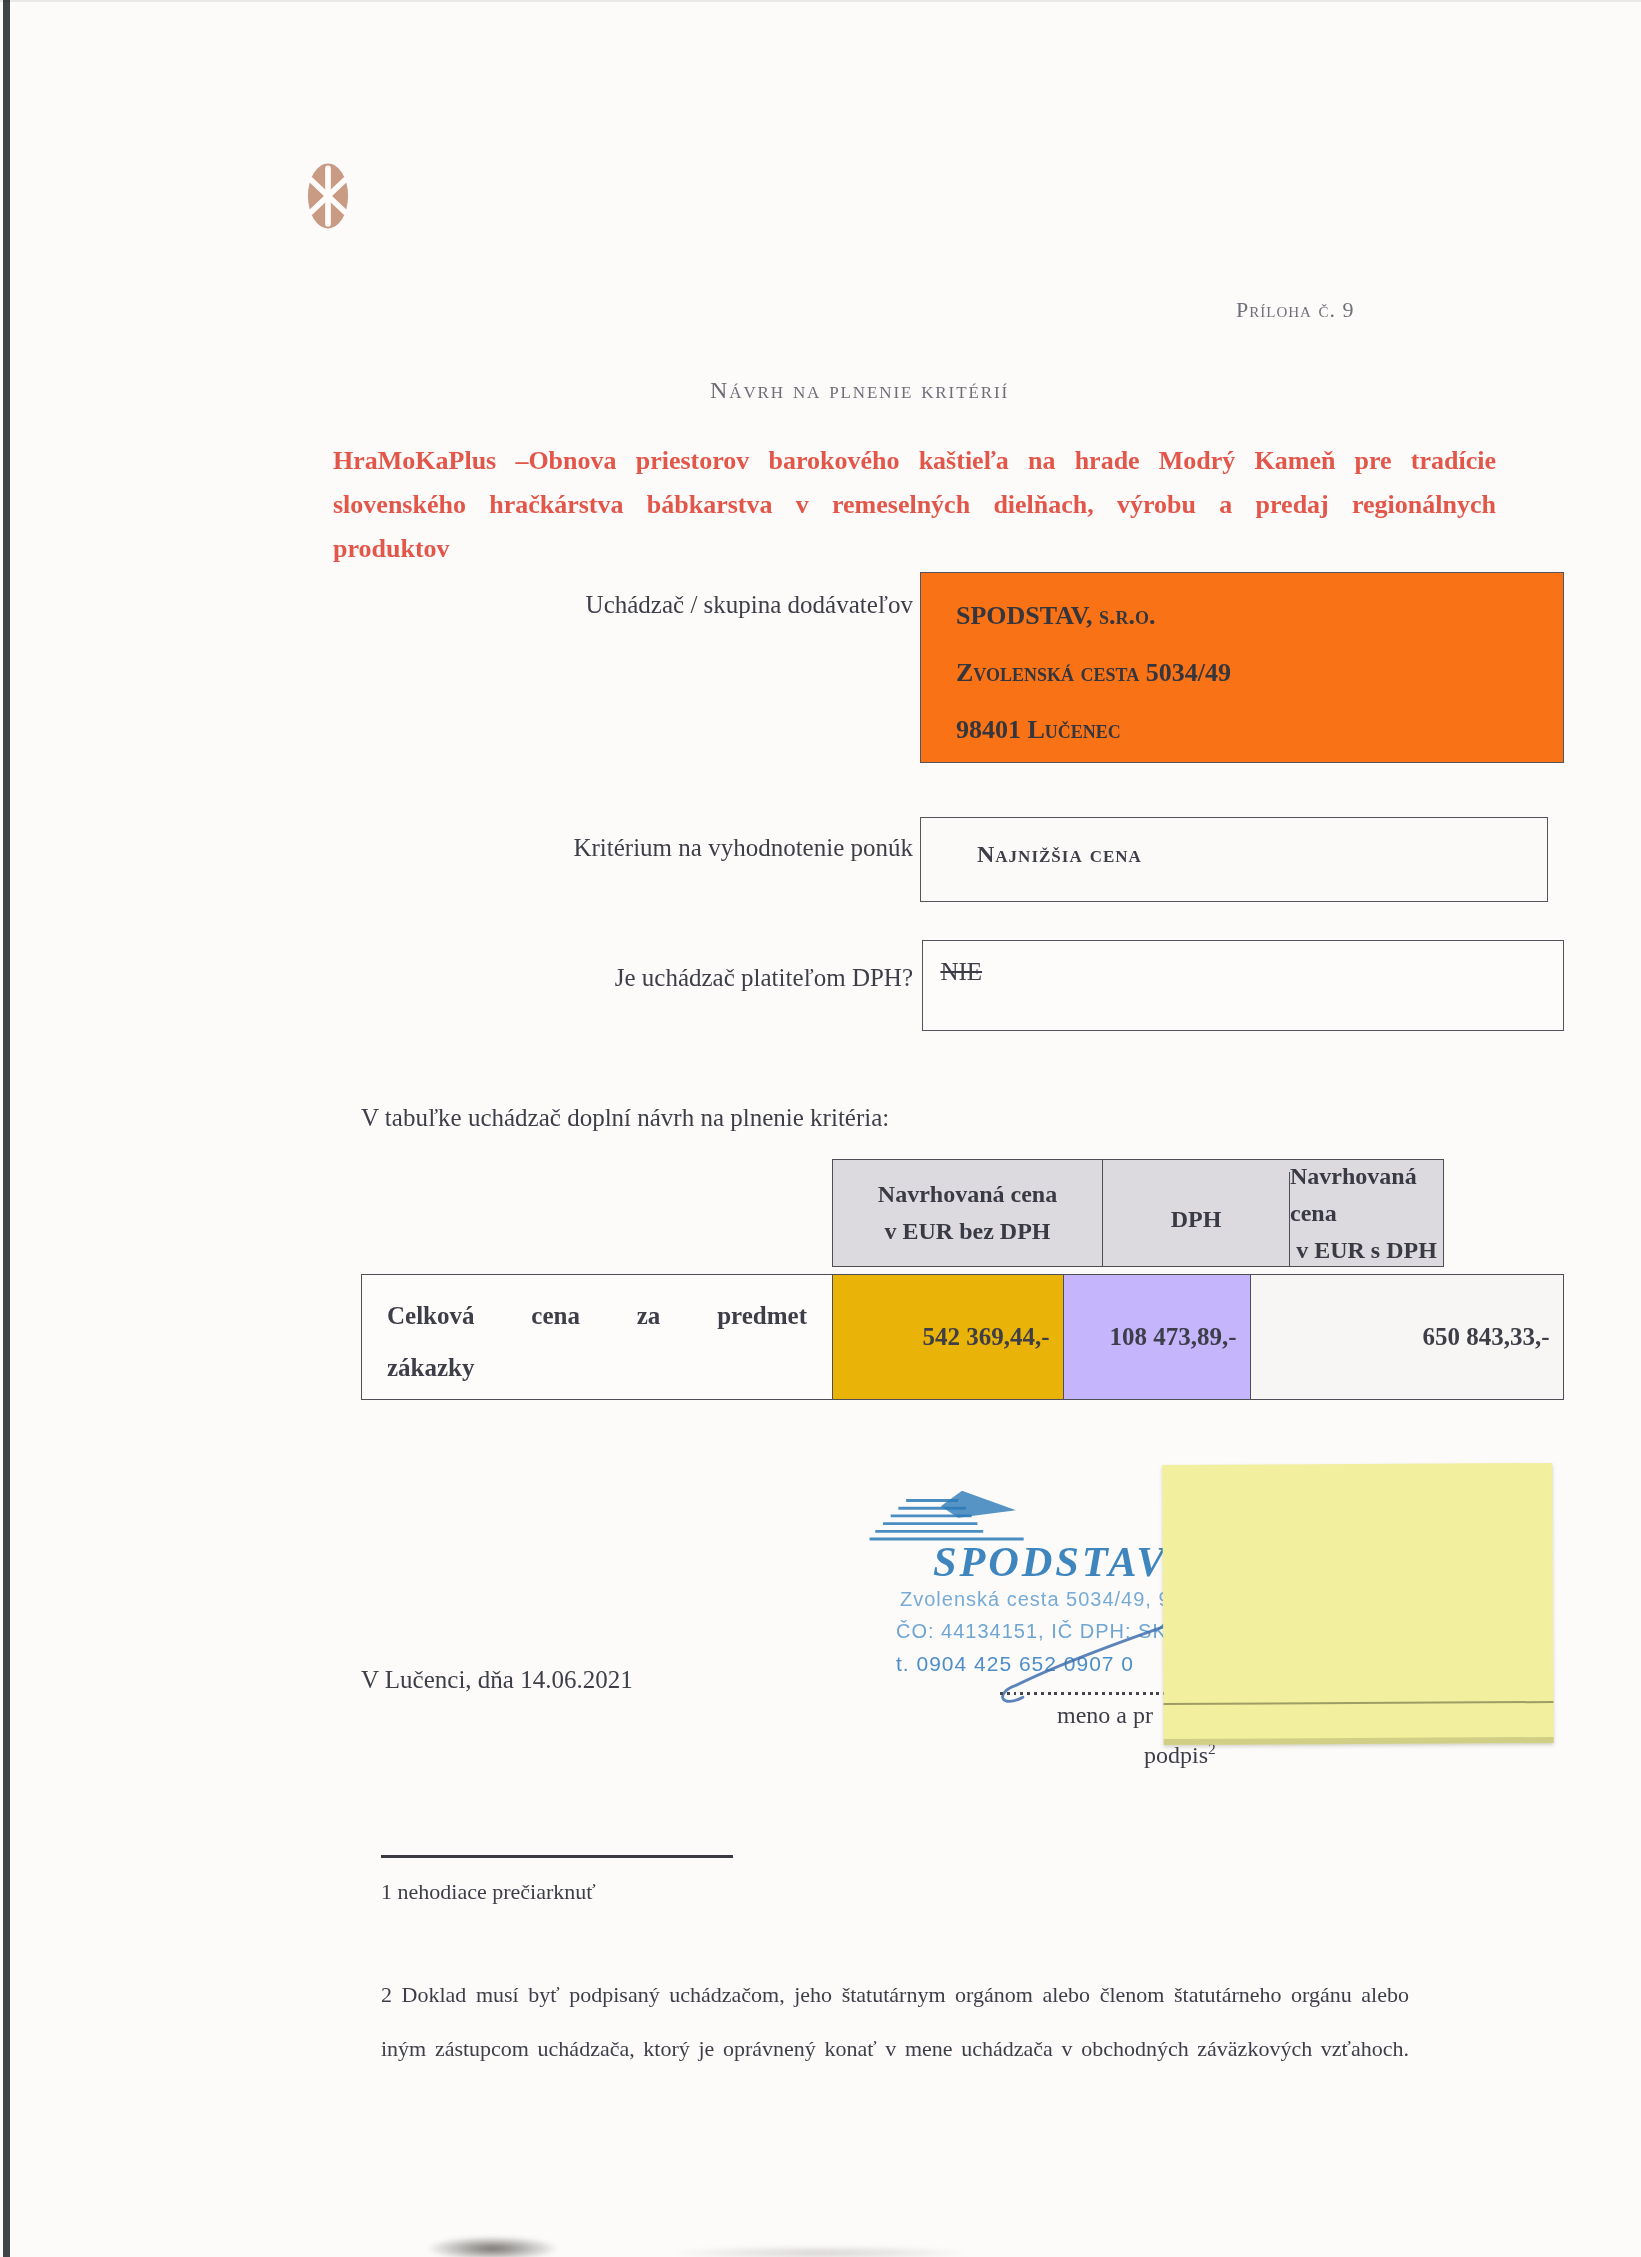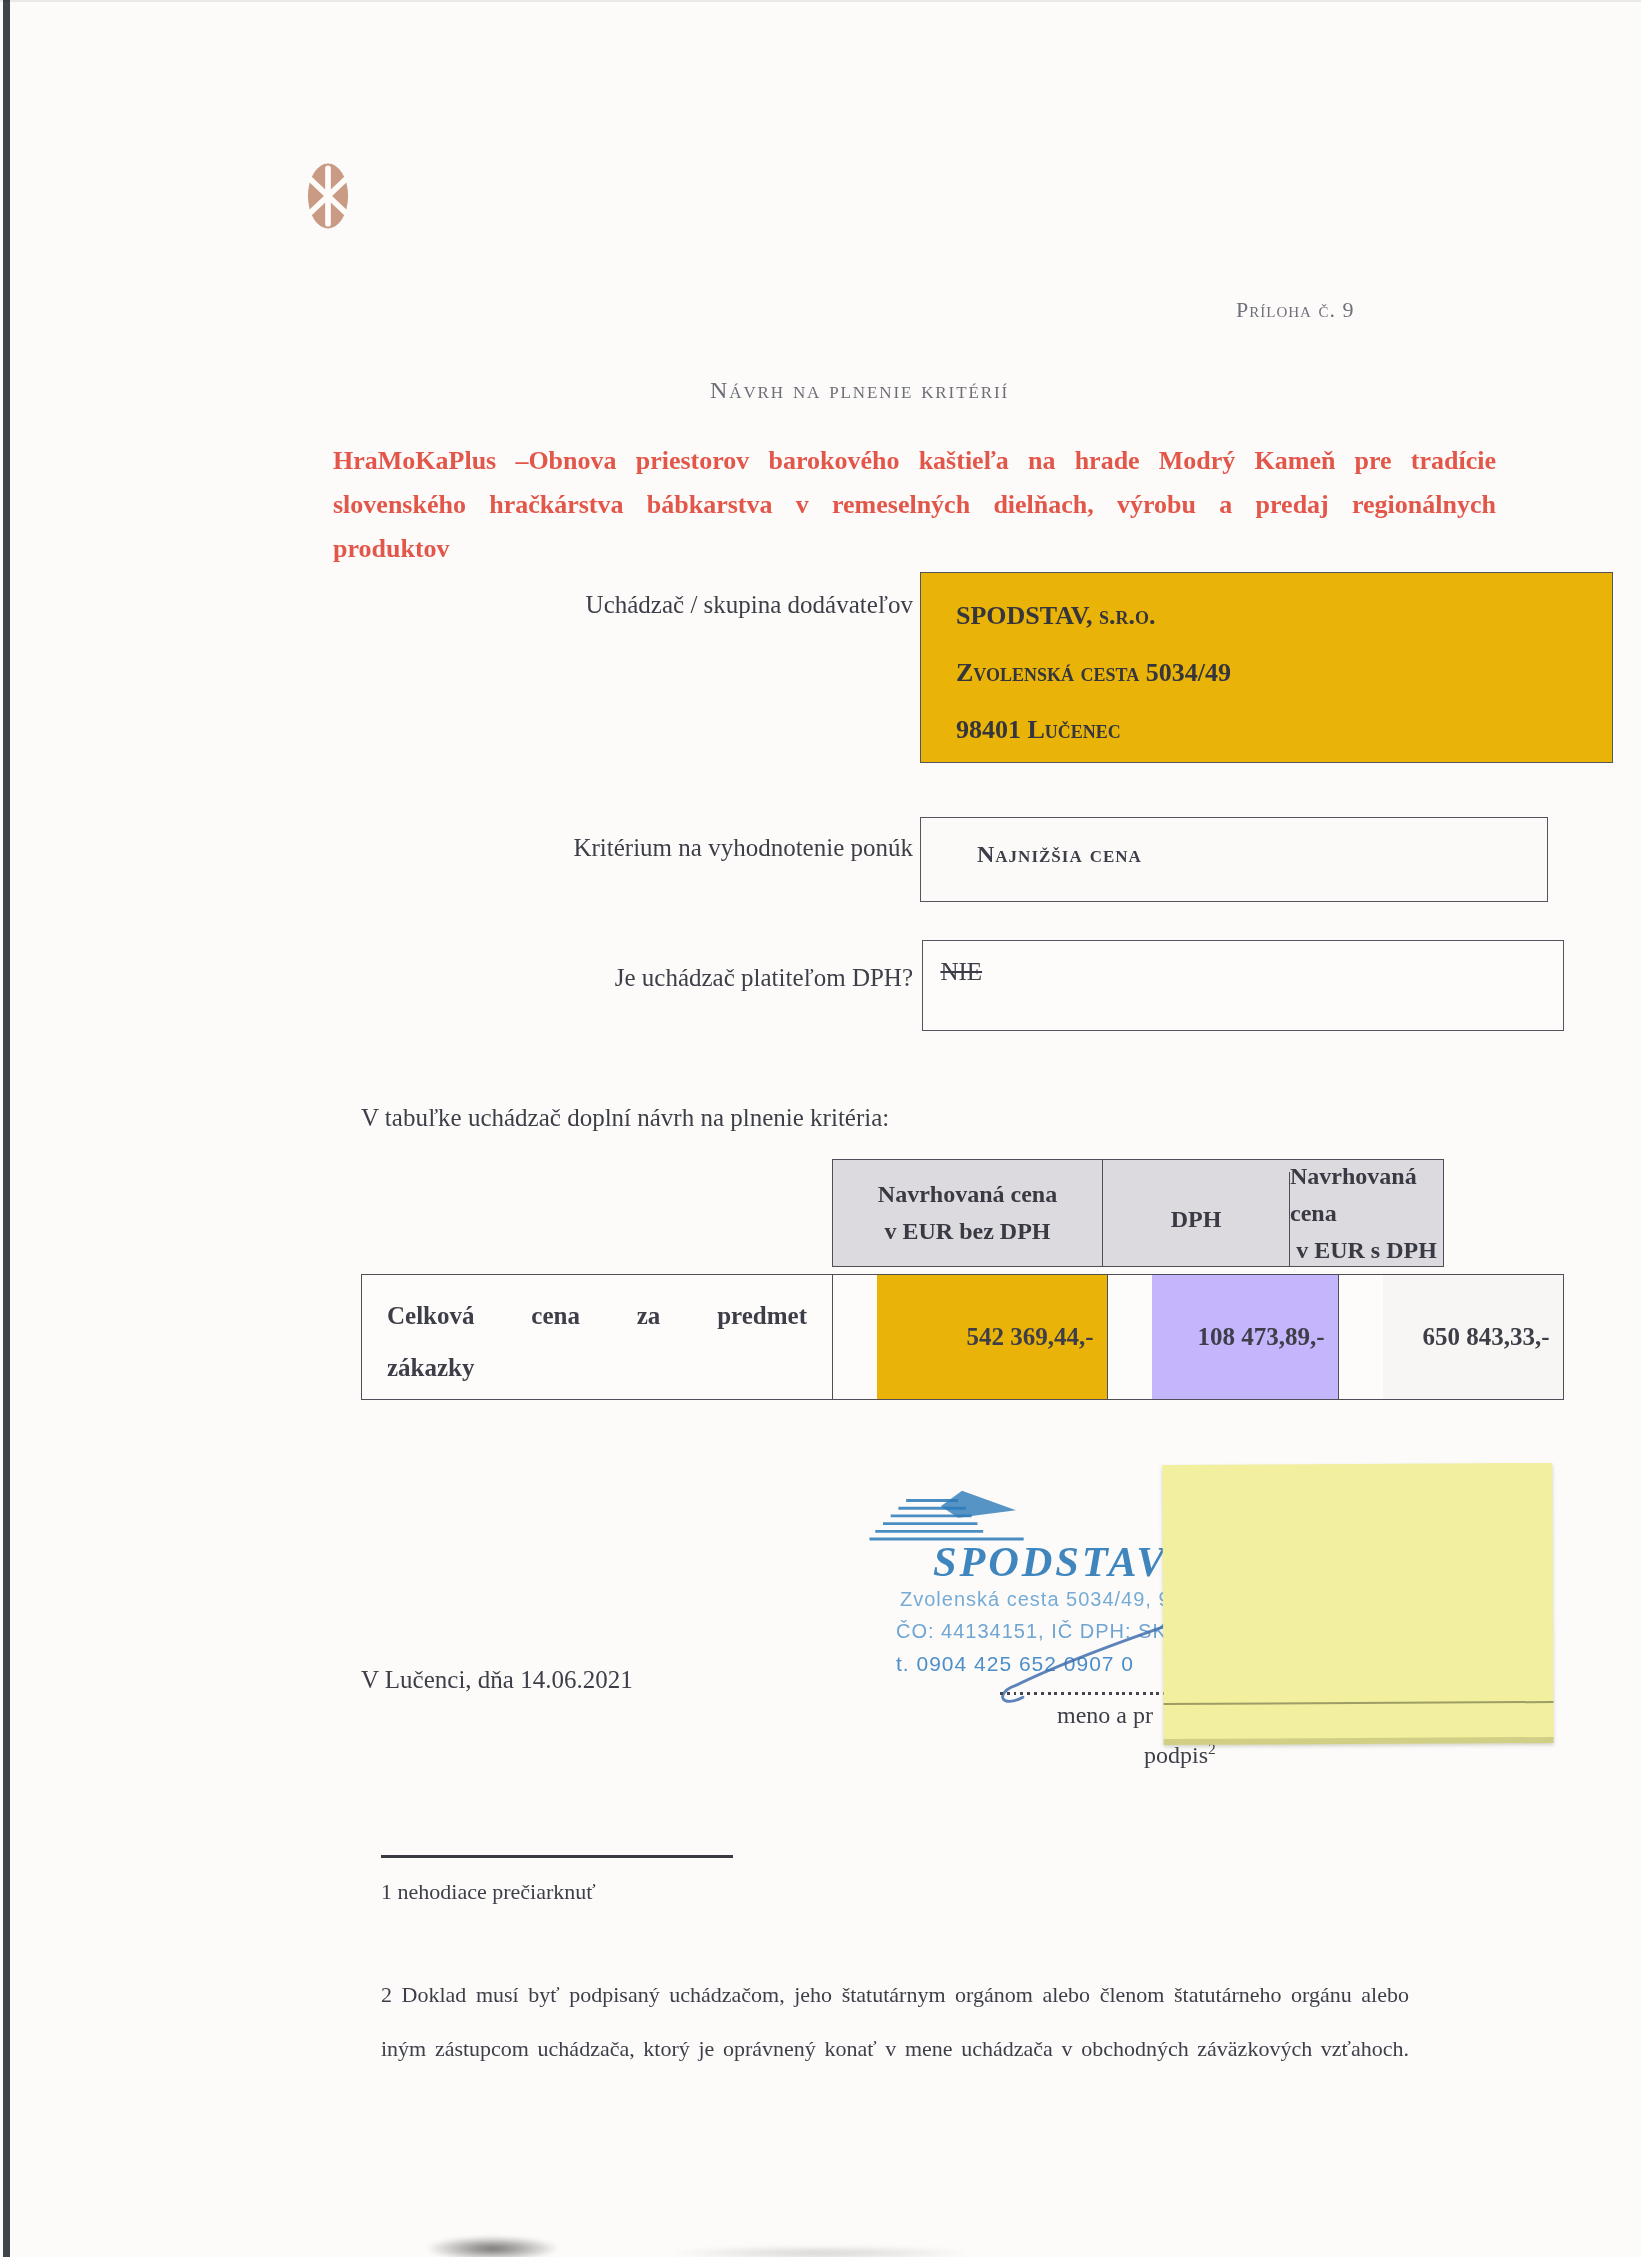--- a/index.html
+++ b/index.html
@@ -32,21 +32,21 @@
   
   .project{left:333px;top:439px;width:1163px;font-size:26px;font-weight:bold;
     color:#e2574a;line-height:44px;}
   .project .just{text-align:justify;text-align-last:justify;}
   
   .field-label{width:623px;left:290px;text-align:right;font-size:25px;}
   .lbl-bidder{top:591px;}
   .lbl-criterion{top:834px;}
   .lbl-vat{top:964px;}
   
-  .bidder-box{left:920px;top:572px;width:693px;height:191px;background:#eab308;
+  .bidder-box{left:920px;top:572px;width:644px;height:191px;background:#f97316;
     border:1.9px solid #54545c;box-sizing:border-box;padding:13.5px 0 0 35px;}
   .bidder-box .line{font-variant:small-caps;font-weight:bold;font-size:26px;
     line-height:57px;color:#35353d;}
   
   .criterion-box{left:920px;top:817px;width:628px;height:85px;background:#fbfaf9;
     border:1.9px solid #54545c;box-sizing:border-box;padding:23px 0 0 56px;}
   .criterion-box .val{font-variant:small-caps;font-size:24px;font-weight:600;letter-spacing:1px;}
   
   .vat-box{left:922px;top:940px;width:642px;height:91px;background:#fdfcfb;
     border:1.9px solid #54545c;box-sizing:border-box;display:flex;}
@@ -59,21 +59,21 @@
   .table-intro{left:361px;top:1104px;width:869px;font-size:25px;}
   
   .thead{left:832px;top:1159px;width:612px;height:108px;border:1.9px solid #4e4e56;
     box-sizing:border-box;display:flex;background:#dcdade;}
   .th{box-sizing:border-box;display:flex;flex-direction:column;justify-content:center;
     align-items:center;font-weight:bold;font-size:24px;line-height:37px;color:#3a3a44;}
   .th1{width:270px;border-right:1.9px solid #4e4e56;}
   .th2{width:187px;border-right:1.9px solid #4e4e56;margin-top:12px;}
   .th3{flex:1;}
   .trow{left:361px;top:1274px;width:1203px;height:126px;border:1.9px solid #4e4e56;
-    box-sizing:border-box;display:flex;background:#fdfcfb;gap:44px;}
+    box-sizing:border-box;display:flex;background:#fdfcfb;}
   .td{box-sizing:border-box;font-size:25px;font-weight:bold;}
   .td-label{width:471px;border-right:1.9px solid #4e4e56;padding:15.4px 25px 0 25px;
     line-height:52px;}
   .td-label .just{text-align:justify;text-align-last:justify;}
   .td-val{display:flex;align-items:center;justify-content:flex-end;padding-right:13.5px;}
   .td-v1{width:231px;border-right:1.9px solid #4e4e56;background:#eab308;}
   .td-v2{width:187px;border-right:1.9px solid #4e4e56;background:#c4b5fd;}
   .td-v3{flex:1;background:#f7f6f4;}
   
   .logo-svg{left:869px;top:1487px;}

